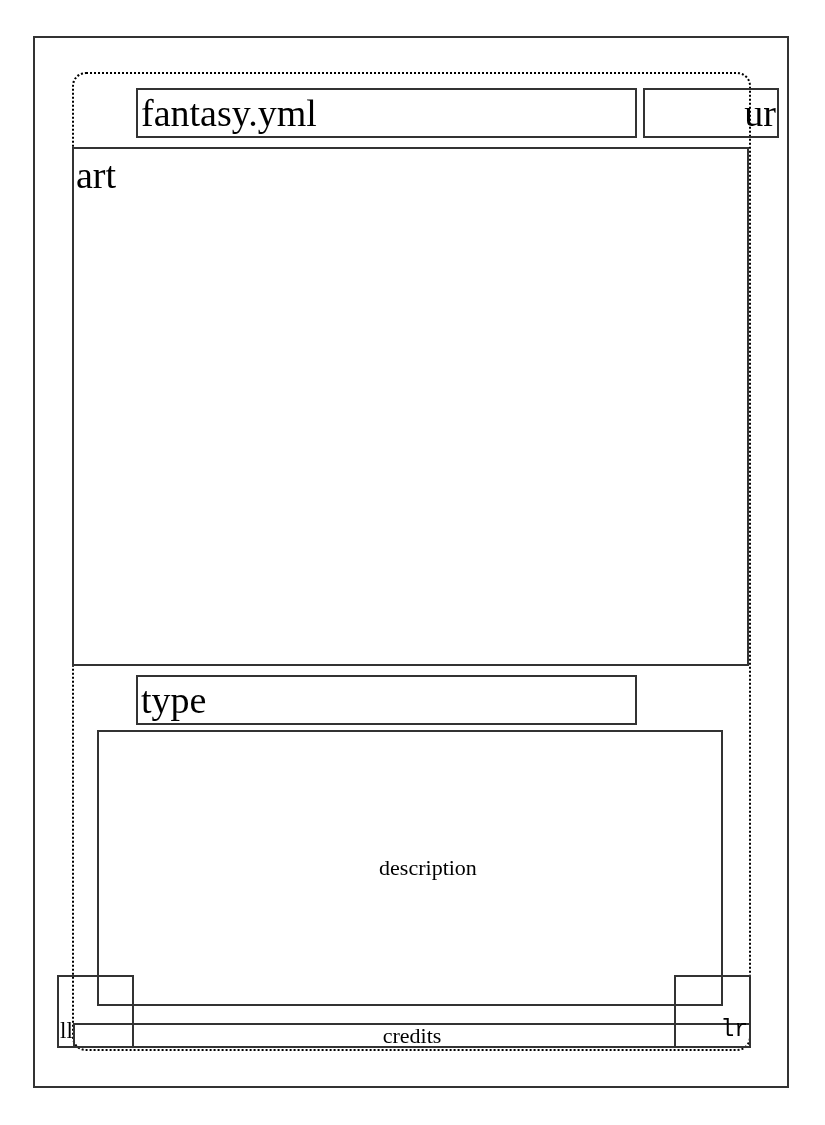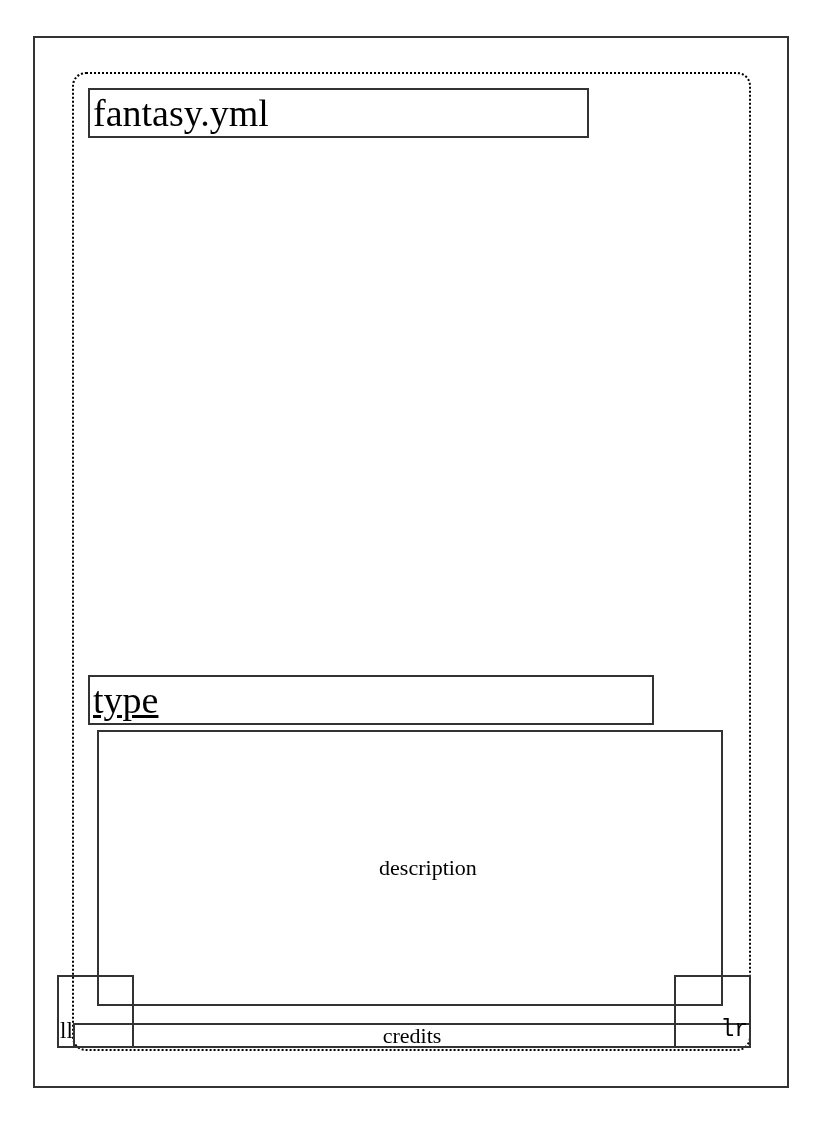--- a/index.html
+++ b/index.html
@@ -35,21 +35,21 @@
   .title-box {
     left: 88px; top: 88px; width: 501px; height: 50px;
   }
   .ur-box {
     left: 595px; top: 88px; width: 136px; height: 50px;
   }
   .art-box {
     left: 72px; top: 147px; width: 677px; height: 519px;
   }
   .type-box {
-    left: 88px; top: 675px; width: 566px; height: 50px; text-decoration: underline;
+    left: 88px; top: 675px; width: 501px; height: 50px;
   }
   .tr-box {
     left: 595px; top: 675px; width: 136px; height: 50px;
   }
   .desc-box {
     left: 97px; top: 730px; width: 626px; height: 276px;
     display: flex; align-items: center; justify-content: center; padding-left: 36px;
   }
   .ll-box {
     left: 57px; top: 975px; width: 77px; height: 73px;
@@ -62,20 +62,21 @@
     display: flex; align-items: center; justify-content: center;
   }
   .big-label {
     font-size: 38px;
     line-height: 46px;
     white-space: nowrap;
   }
   .row-box {
     display: flex;
     align-items: flex-end;
+    margin-left: 48px;
   }
   .align-left   { justify-content: flex-start; padding-left: 3px; }
   .align-right  { justify-content: flex-end;  padding-right: 1px; }
   .art-label {
     position: absolute;
     left: 2px; top: 4px;
     font-size: 38px;
     line-height: 44px;
   }
   .small-label {
@@ -98,21 +99,27 @@
 <div class="page">
 
   <div class="abs solid outer-frame"></div>
 
   <div class="abs dotted-rect"></div>
 
   <div class="abs solid title-box row-box align-left big-label">
     <span>fantasy.yml</span>
   </div>
 
+  <div class="abs solid ur-box row-box align-right big-label">
+    <span>ur</span>
+  </div>
 
+  <div class="abs solid art-box">
+    <span class="art-label">art</span>
+  </div>
 
   <div class="abs solid type-box row-box align-left big-label">
     <span>type</span>
   </div>
 
 
   <div class="abs solid desc-box">
     <span class="small-label">description</span>
   </div>
 

